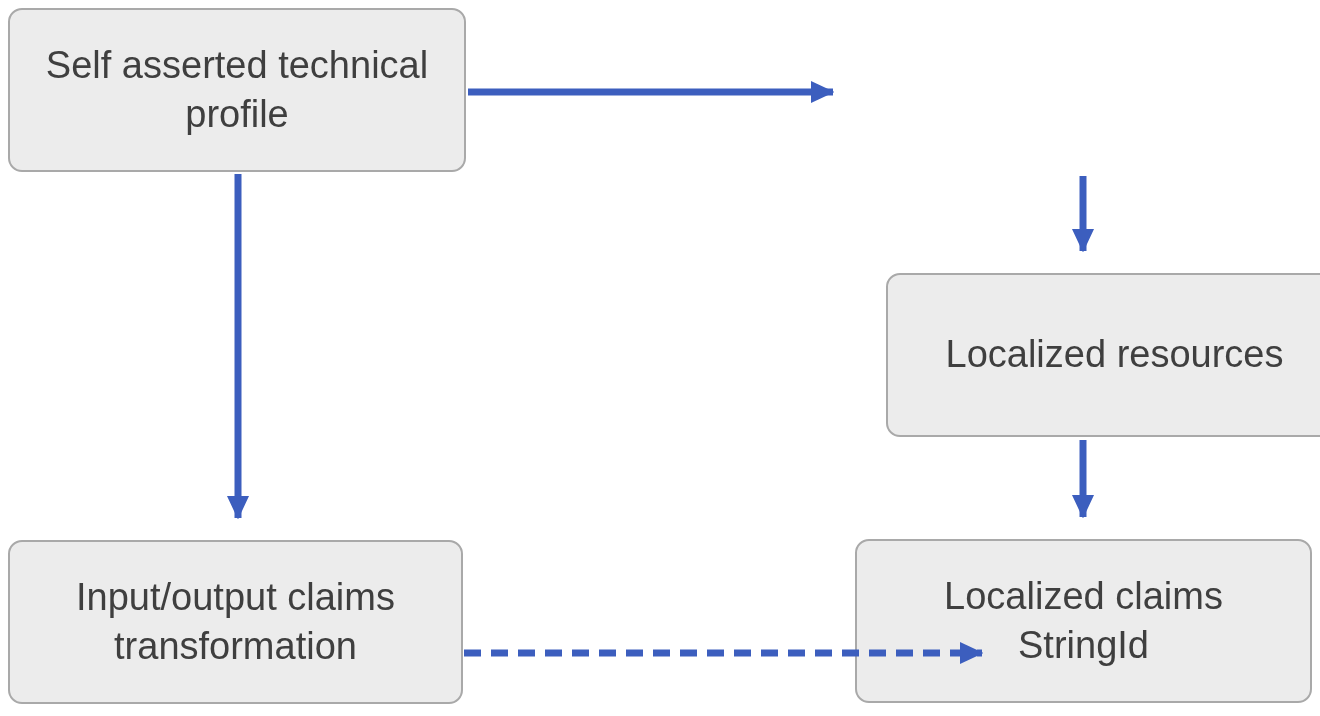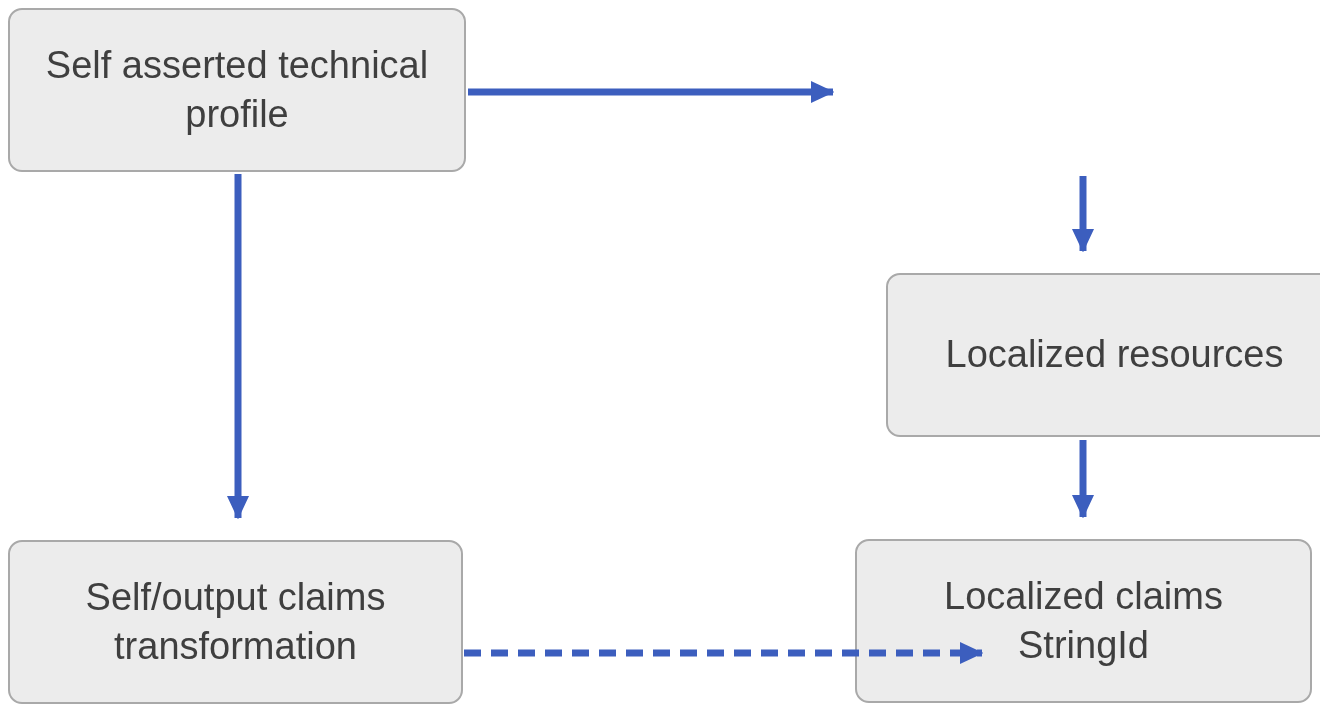--- a/index.html
+++ b/index.html
@@ -74,21 +74,21 @@
   <div class="node node-localized-resources">
     <span class="label">Localized resources</span>
   </div>
 
   <div class="node node-localized-string">
     <span class="label">Localized claims</span>
     <span class="label-bold">StringId</span>
   </div>
 
   <div class="node node-claims-transformation">
-    <span class="label">Self/output claims transformation</span>
+    <span class="label">Input/output claims transformation</span>
   </div>
 
   <svg class="arrows-layer" viewBox="0 0 1320 716" xmlns="http://www.w3.org/2000/svg">
     <defs>
       <marker id="ah" viewBox="0 0 3.2 3" refX="3.0" refY="1.5" markerWidth="3.4" markerHeight="3.4" orient="auto" markerUnits="strokeWidth">
         <path class="arrowhead-shape" d="M0,0 L3.2,1.5 L0,3 Z"></path>
       </marker>
     </defs>
 
     <line x1="468" y1="92" x2="833" y2="92" marker-end="url(#ah)"></line>

